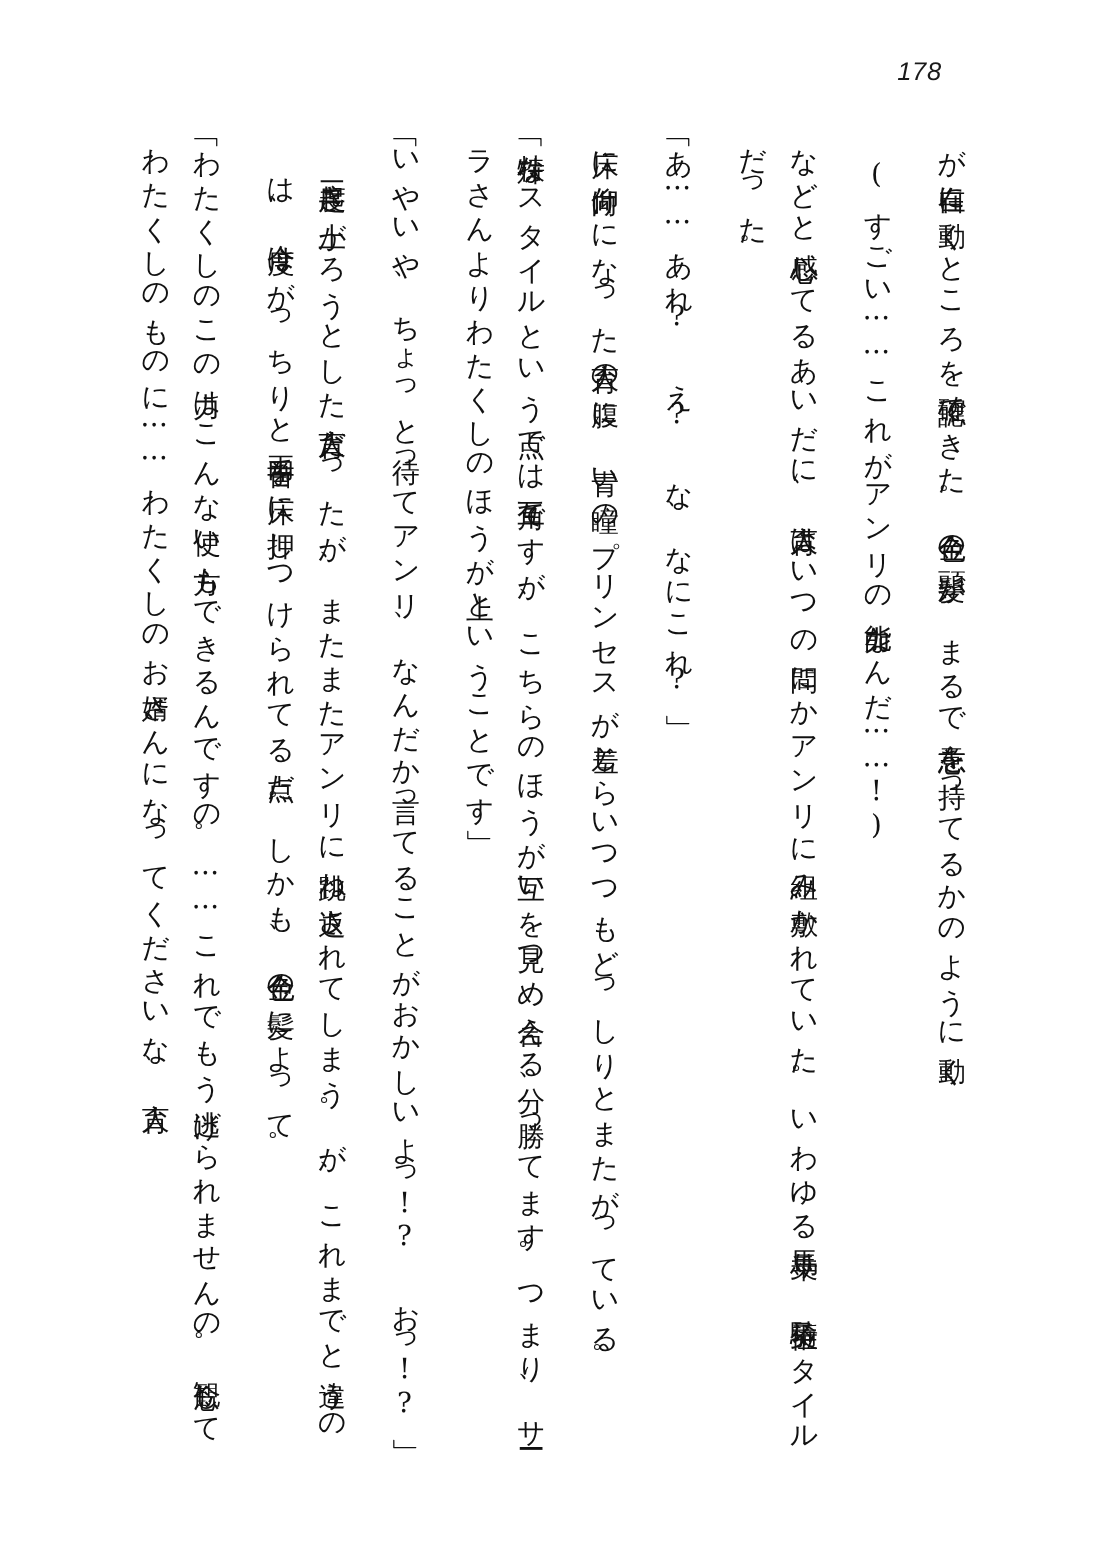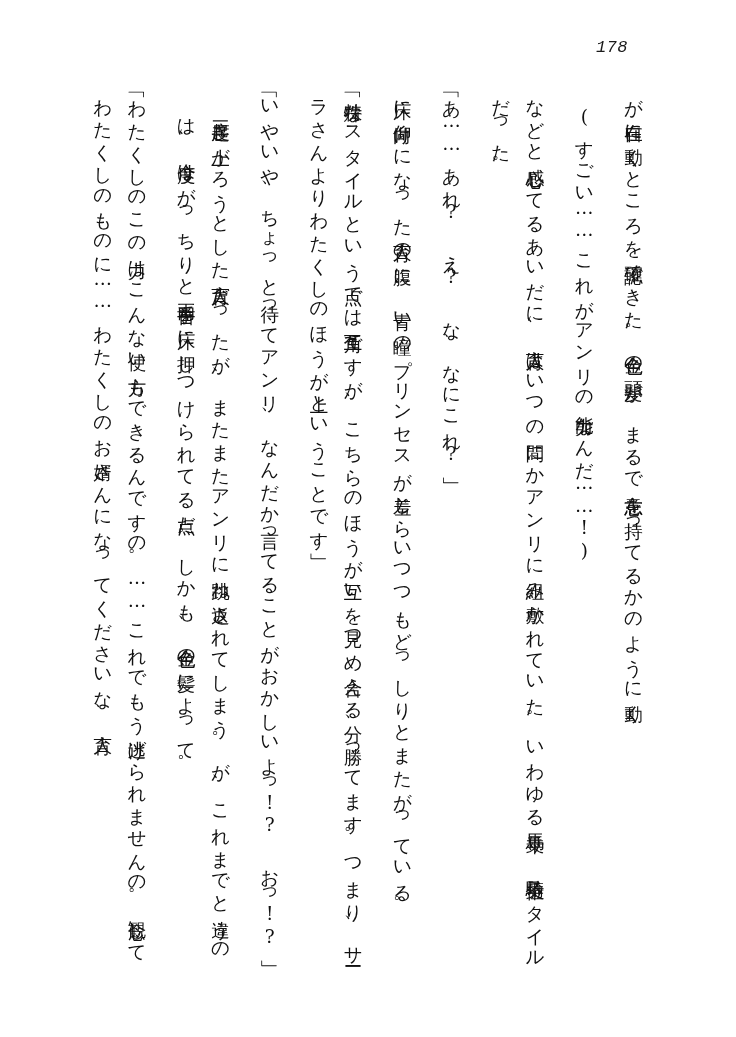--- a/index.html
+++ b/index.html
@@ -14,21 +14,21 @@
     position: relative;
     width: 736px;
     height: 1037px;
     background: #ffffff;
     overflow: hidden;
   }
   .page-number {
     position: absolute;
     top: 38px;
     right: 108px;
-    font-family: Liberation Mono, monospace;
+    font-family: Liberation Sans, sans-serif;
     font-style: italic;
     font-size: 17px;
     color: #1a1a1a;
     letter-spacing: 0.5px;
   }
   .body-text {
     position: absolute;
     top: 86px;
     left: 70px;
     right: 86px;

